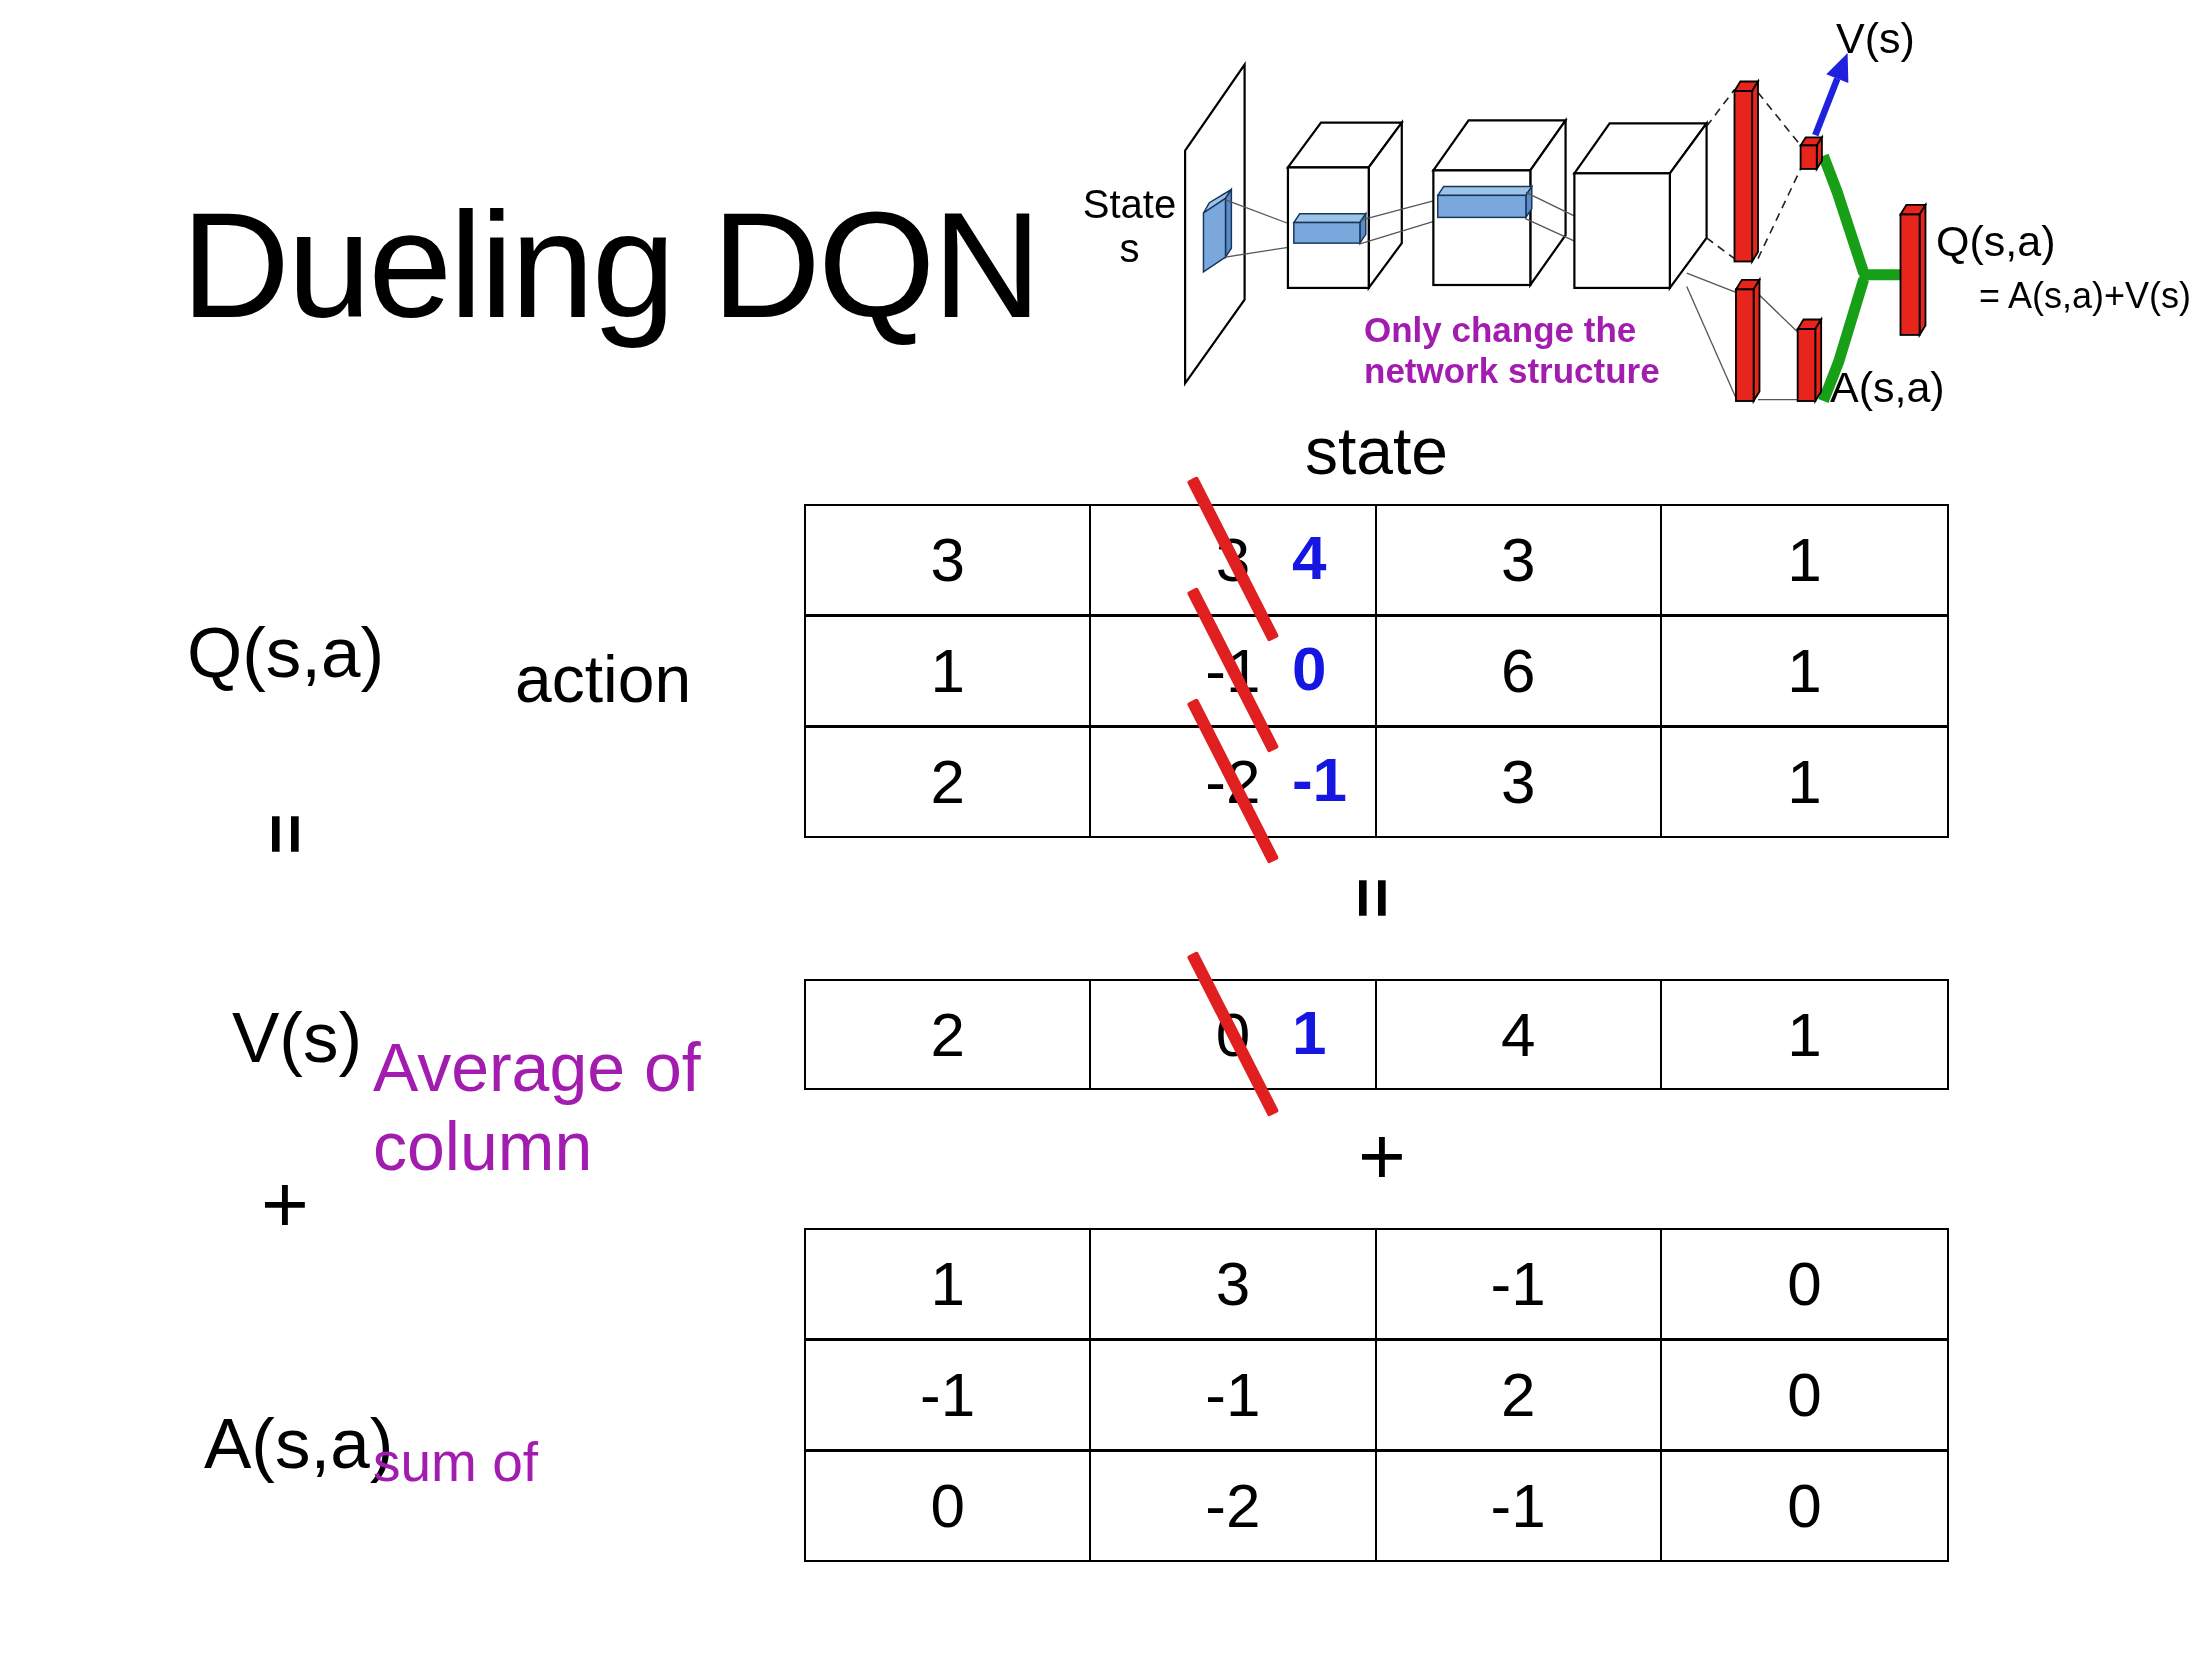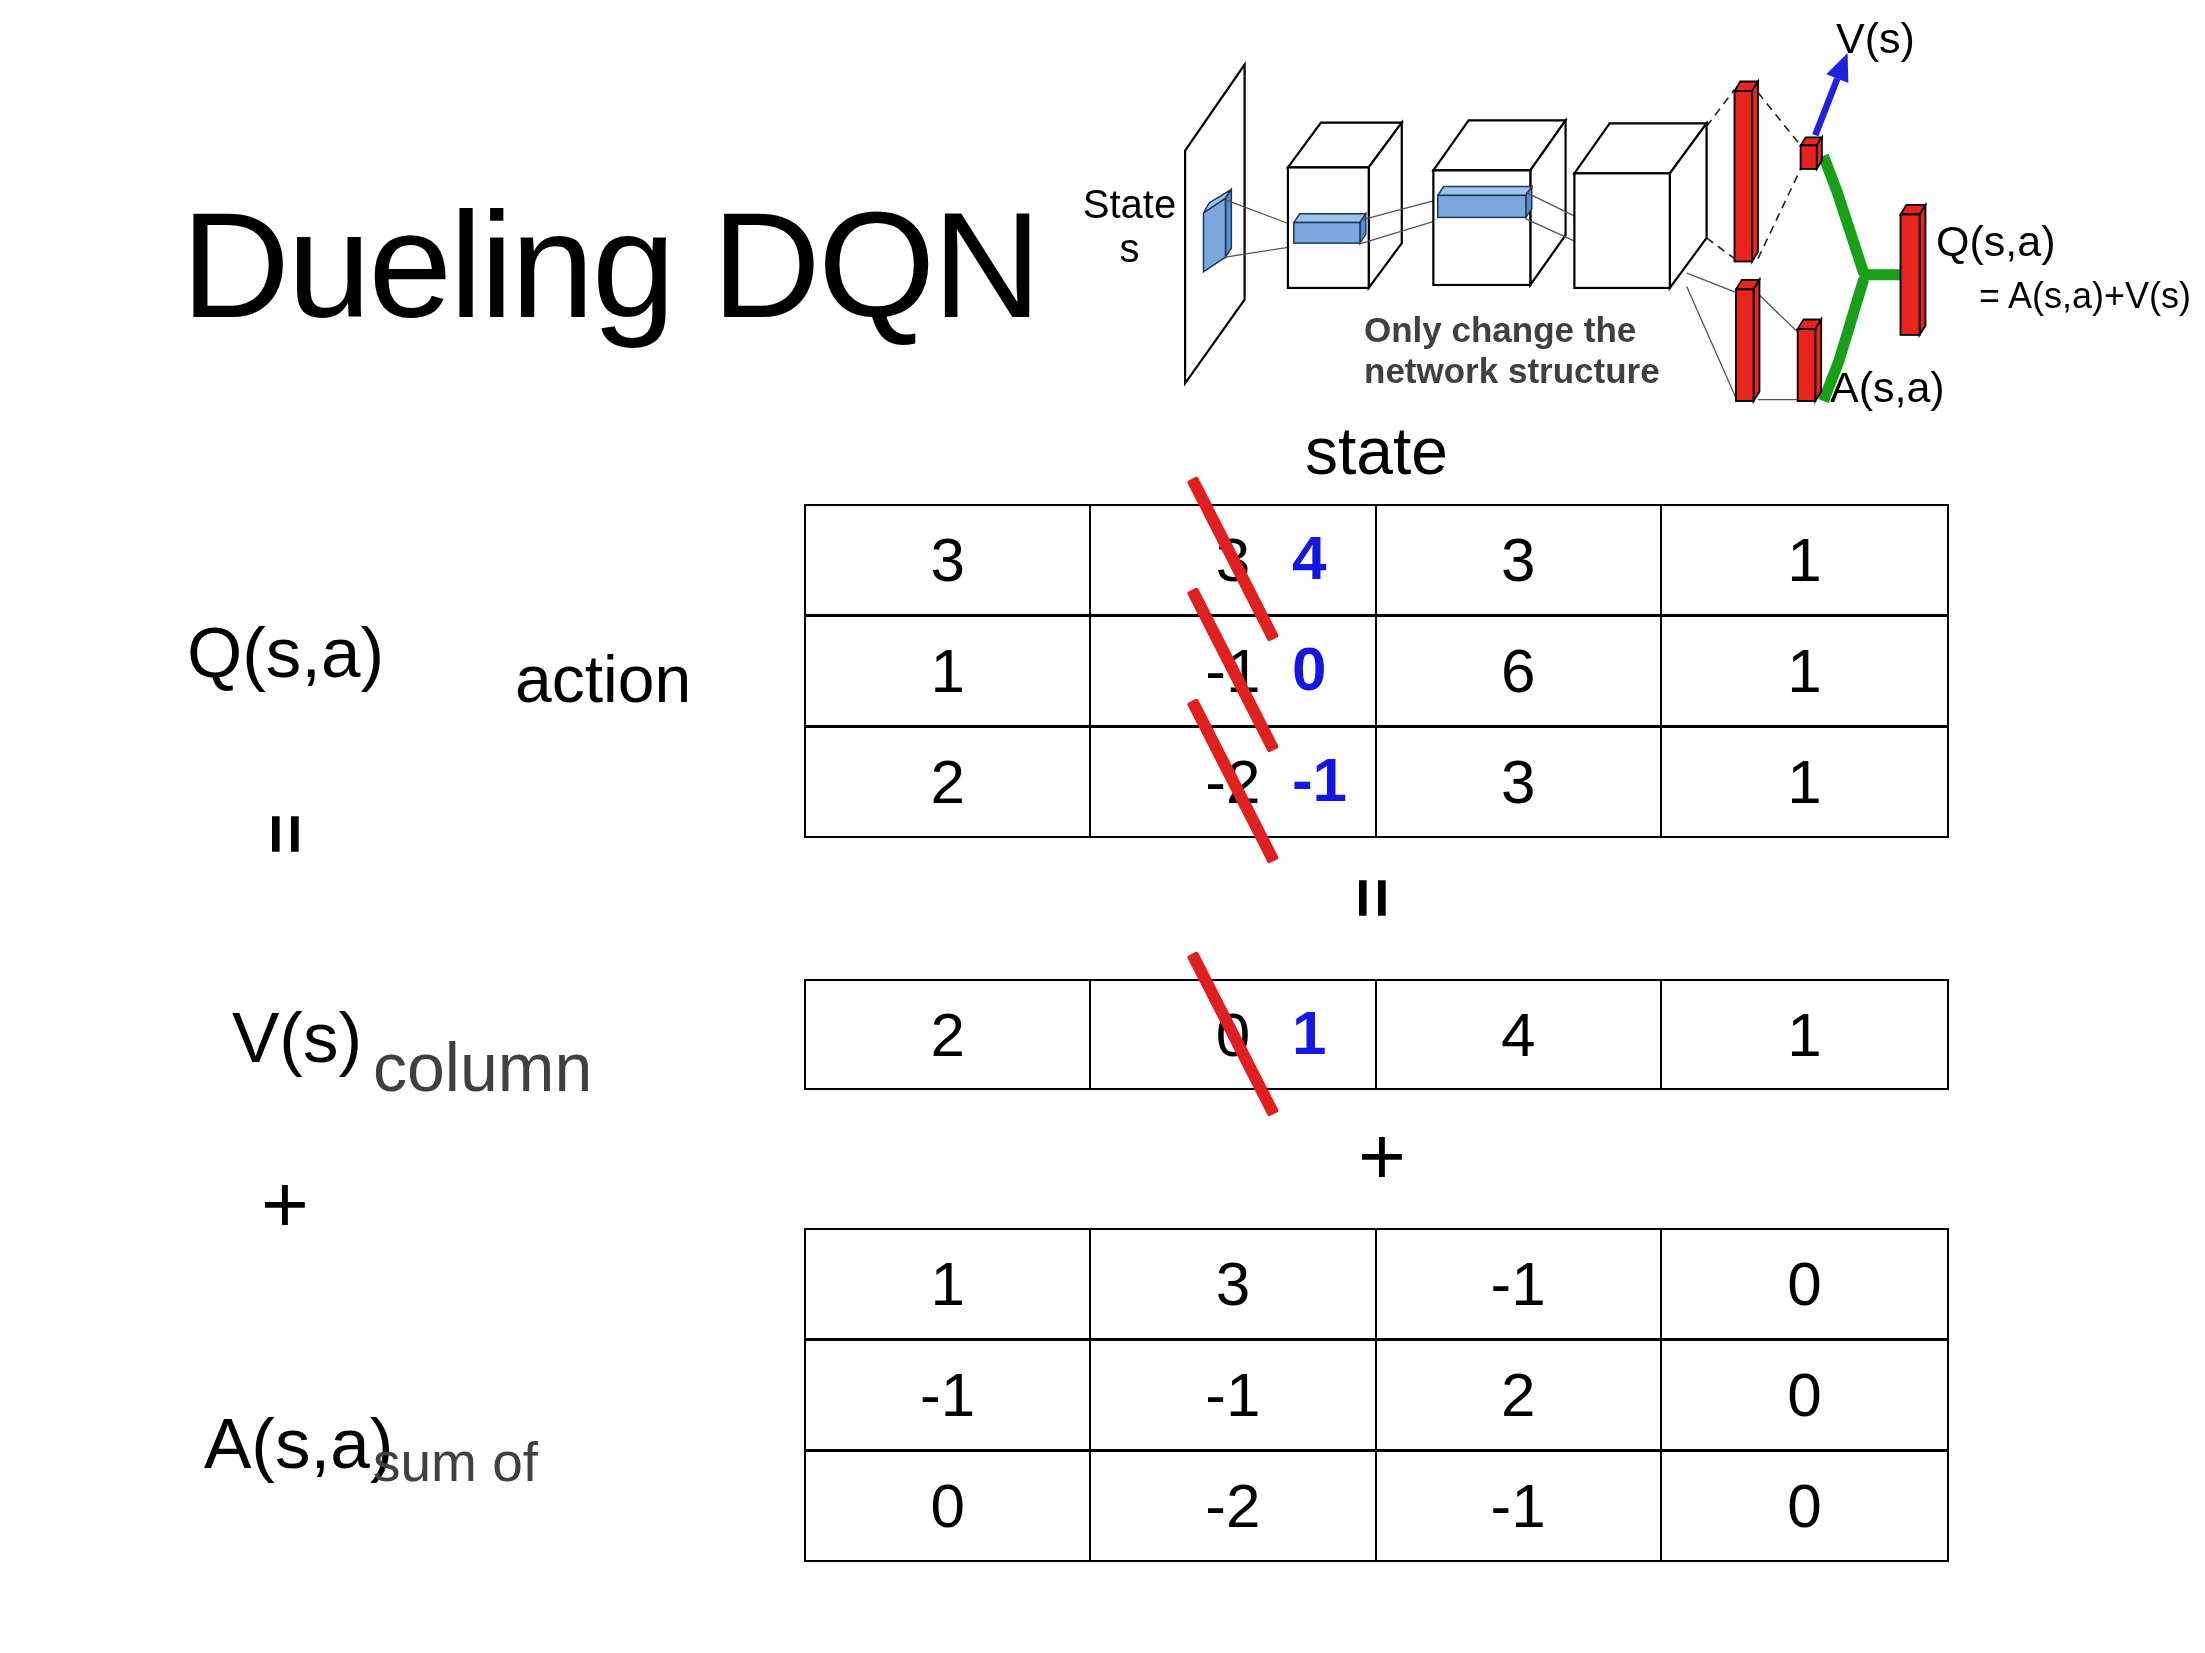--- a/index.html
+++ b/index.html
@@ -2,21 +2,21 @@
 <html style="font-size:11.8px"><head>
 <meta charset="utf-8">
 <style>
   html,body{margin:0;padding:0;background:#ffffff;}
   #slide{
     position:relative;width:2205px;height:1654px;background:#ffffff;overflow:hidden;
     font-family:"Liberation Sans",sans-serif;color:#000;
   }
   .abs{position:absolute;}
   .t-black{color:#000;}
-  .t-blue{color:#404040;}
+  .t-blue{color:#a21caf;}
   #title{left:181px;top:178px;font-size:151px;letter-spacing:-2.9px;white-space:nowrap;}
   .biglabel{font-size:71px;white-space:nowrap;}
   .midlabel{font-size:66px;white-space:nowrap;}
   .note{font-size:68px;line-height:79px;white-space:nowrap;}
   .note2{font-size:55px;line-height:86px;white-space:nowrap;}
   .veq{transform:translate(-50%,-50%) rotate(90deg);font-size:71px;font-weight:700;line-height:1;}
   .plus{transform:translate(-50%,-50%);font-size:82px;line-height:1;}
   
   .matrix{
     position:absolute;left:804px;width:1145px;box-sizing:border-box;
@@ -169,20 +169,21 @@
 
   <div class="abs biglabel t-black" style="left:187px;top:612px">Q(s,a)</div>
   <div class="abs midlabel t-black" style="left:515px;top:641px;width:256px;text-align:left">action</div>
   <div class="abs midlabel t-black" style="left:804px;top:413px;width:1145px;text-align:center">state</div>
 
   <div class="abs veq t-black" style="left:286px;top:834px">=</div>
   <div class="abs veq t-black" style="left:1373px;top:898px">=</div>
 
   <div class="abs biglabel t-black" style="left:232px;top:997px">V(s)</div>
   <div class="abs note t-blue" style="left:373px;top:1028px">
+    <div>Average of</div>
     <div>column</div>
   </div>
 
   <div class="abs plus t-black" style="left:285px;top:1204px">+</div>
   <div class="abs plus t-black" style="left:1382px;top:1156px">+</div>
 
   <div class="abs biglabel t-black" style="left:204px;top:1403px">A(s,a)</div>
   <div class="abs note2 t-blue" style="left:373px;top:1419px">
     <div>sum of</div>
   </div>

